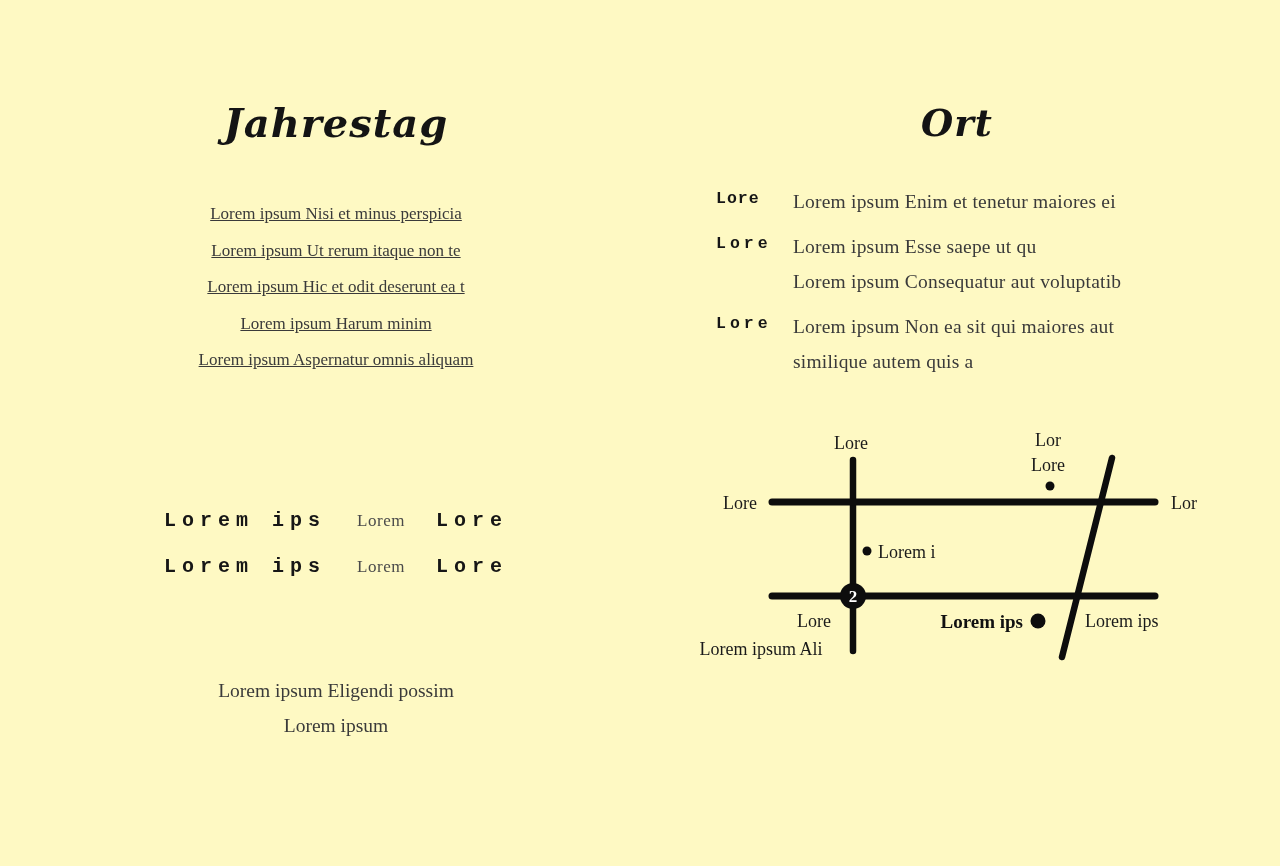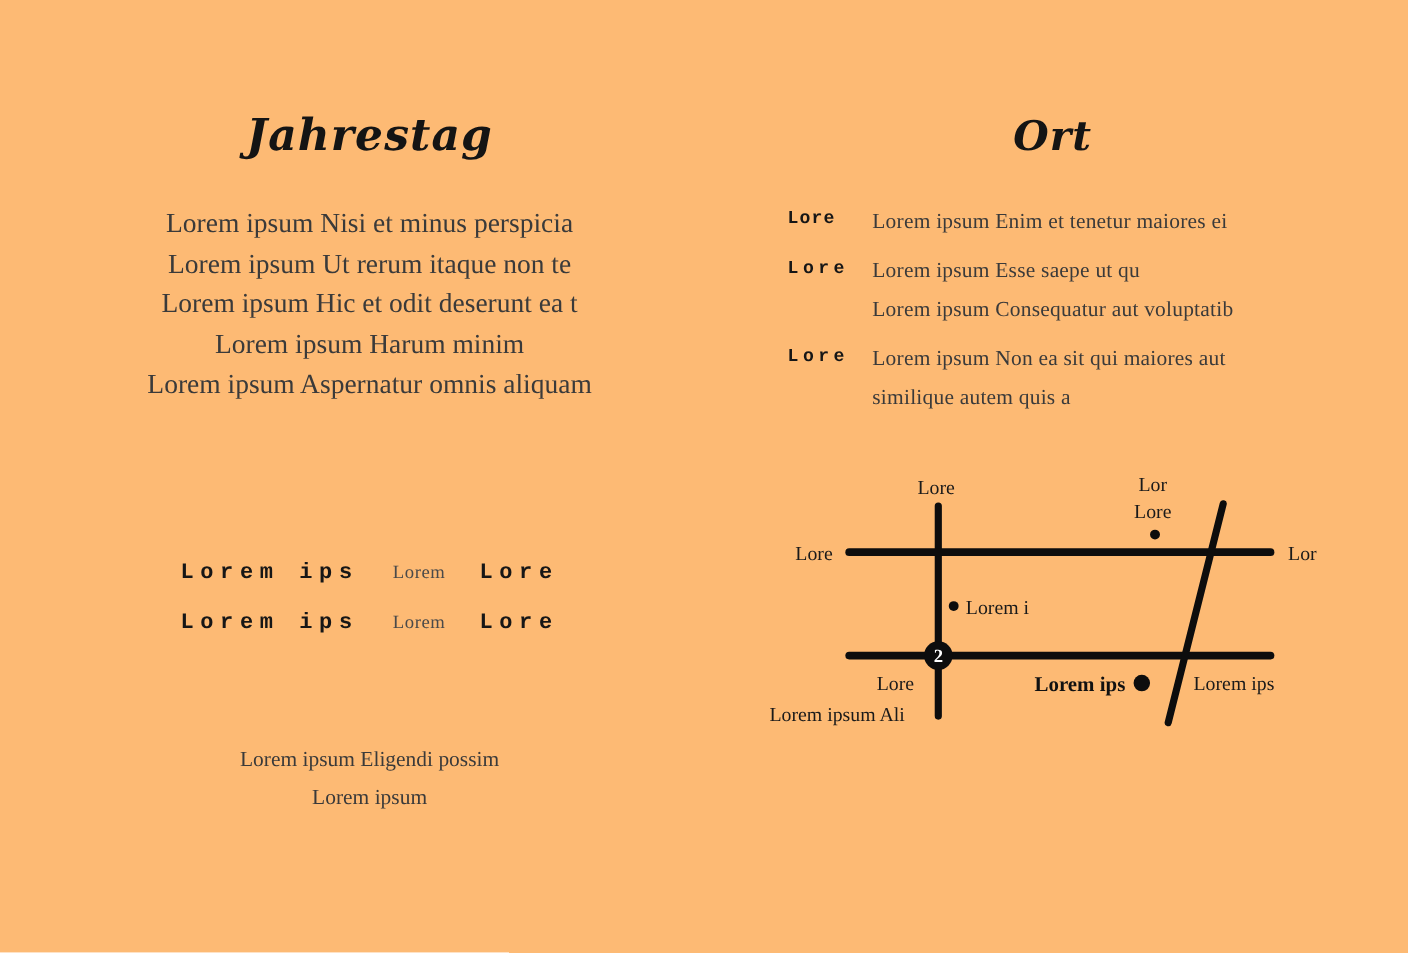--- a/index.html
+++ b/index.html
@@ -1,44 +1,44 @@
 <!DOCTYPE html>
 <html><head>
 <meta charset="utf-8">
 <style>
   * { margin: 0; padding: 0; box-sizing: border-box; }
   html, body { background: #ffffff; }
   .page {
     position: relative;
     width: 1280px;
     height: 866px;
-    background: #fdba74;
+    background: #fef9c3;
     font-family: "Liberation Serif", serif;
     color: #383838;
     overflow: hidden;
   }
   .abs { position: absolute; }
 
   
   .script-title {
     font-family: "DejaVu Serif", serif;
     font-style: italic;
     font-weight: 700;
     color: #141414;
     text-align: center;
     letter-spacing: 1px;
   }
   .title-left  { left: 96px;  top: 98px;  width: 480px; font-size: 40px; line-height: 50px; }
   .title-right { left: 717px; top: 100px; width: 480px; font-size: 37px; line-height: 46px; }
 
   
   .left-paragraph {
-    left: 96px; top: 186px; width: 480px;
-    font-size: 25px; line-height: 36.6px;
-    text-align: center; color: #3a3a3a;
+    left: 96px; top: 196px; width: 480px;
+    font-size: 17px; line-height: 36.6px;
+    text-align: center; color: #3a3a3a; text-decoration: underline;
   }
   .schedule {
     left: 96px; top: 509px; width: 480px;
     display: flex; flex-direction: column; gap: 13px;
   }
   .schedule-row {
     display: flex; justify-content: center; align-items: baseline; gap: 31px;
     height: 33px;
   }
   .mono-bold {

